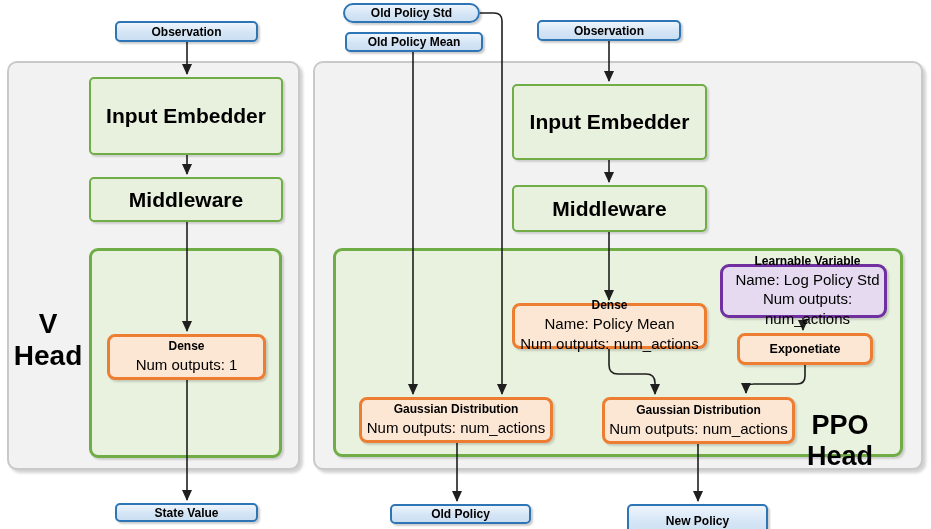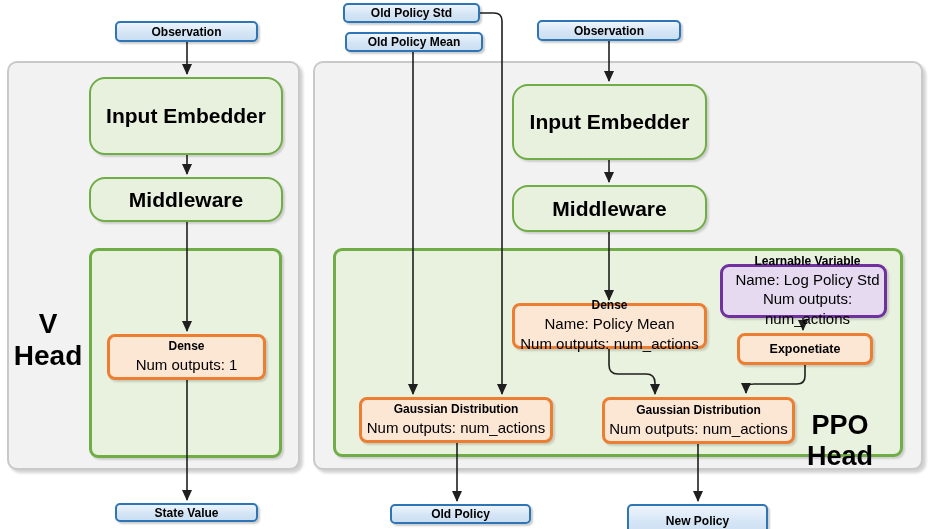--- a/index.html
+++ b/index.html
@@ -19,21 +19,21 @@
   .box{
     display:flex;align-items:center;justify-content:center;text-align:center;
   }
   .pill{
     background:linear-gradient(#edf4fc 0%,#d3e4f5 60%,#cbdff2 100%);
     border:2px solid #2e75b6;border-radius:5px;
     font-weight:bold;font-size:12px;
     box-shadow:2px 2px 2px rgba(0,0,0,0.20);
   }
   .gbox{
-    background:#e7f1dd;border:2px solid #70ad47;border-radius:16px;
+    background:#e7f1dd;border:2px solid #70ad47;border-radius:5px;
     font-weight:bold;font-size:21px;letter-spacing:0px;
     box-shadow:2px 2px 2px rgba(0,0,0,0.15);
   }
   .obox{
     background:#fce6d4;border:3px solid #ed7d31;border-radius:8px;
     flex-direction:column;line-height:1.32;
     box-shadow:2px 2px 2px rgba(0,0,0,0.15);
   }
   .pbox{
     background:#e6daf0;border:3px solid #7030a0;border-radius:9px;
@@ -106,21 +106,21 @@
 
   <div class="abs box head-label" style="left:8px;top:300px;width:80px;height:80px;">
     <span>V</span>
     <span>Head</span>
   </div>
 
   <div class="abs box pill" style="left:115px;top:503px;width:143px;height:19px;">
       <span>State Value</span>
     </div>
 
-  <div class="abs box pill" style="left:343px;top:3px;width:137px;height:20px;">
+  <div class="abs box pill" style="left:343px;top:3px;width:137px;height:20px;border-radius:10px;">
       <span>Old Policy Std</span>
     </div>
 
   <div class="abs box pill" style="left:345px;top:32px;width:138px;height:20px;">
       <span>Old Policy Mean</span>
     </div>
 
   <div class="abs box pill" style="left:537px;top:20px;width:144px;height:21px;">
       <span>Observation</span>
     </div>

